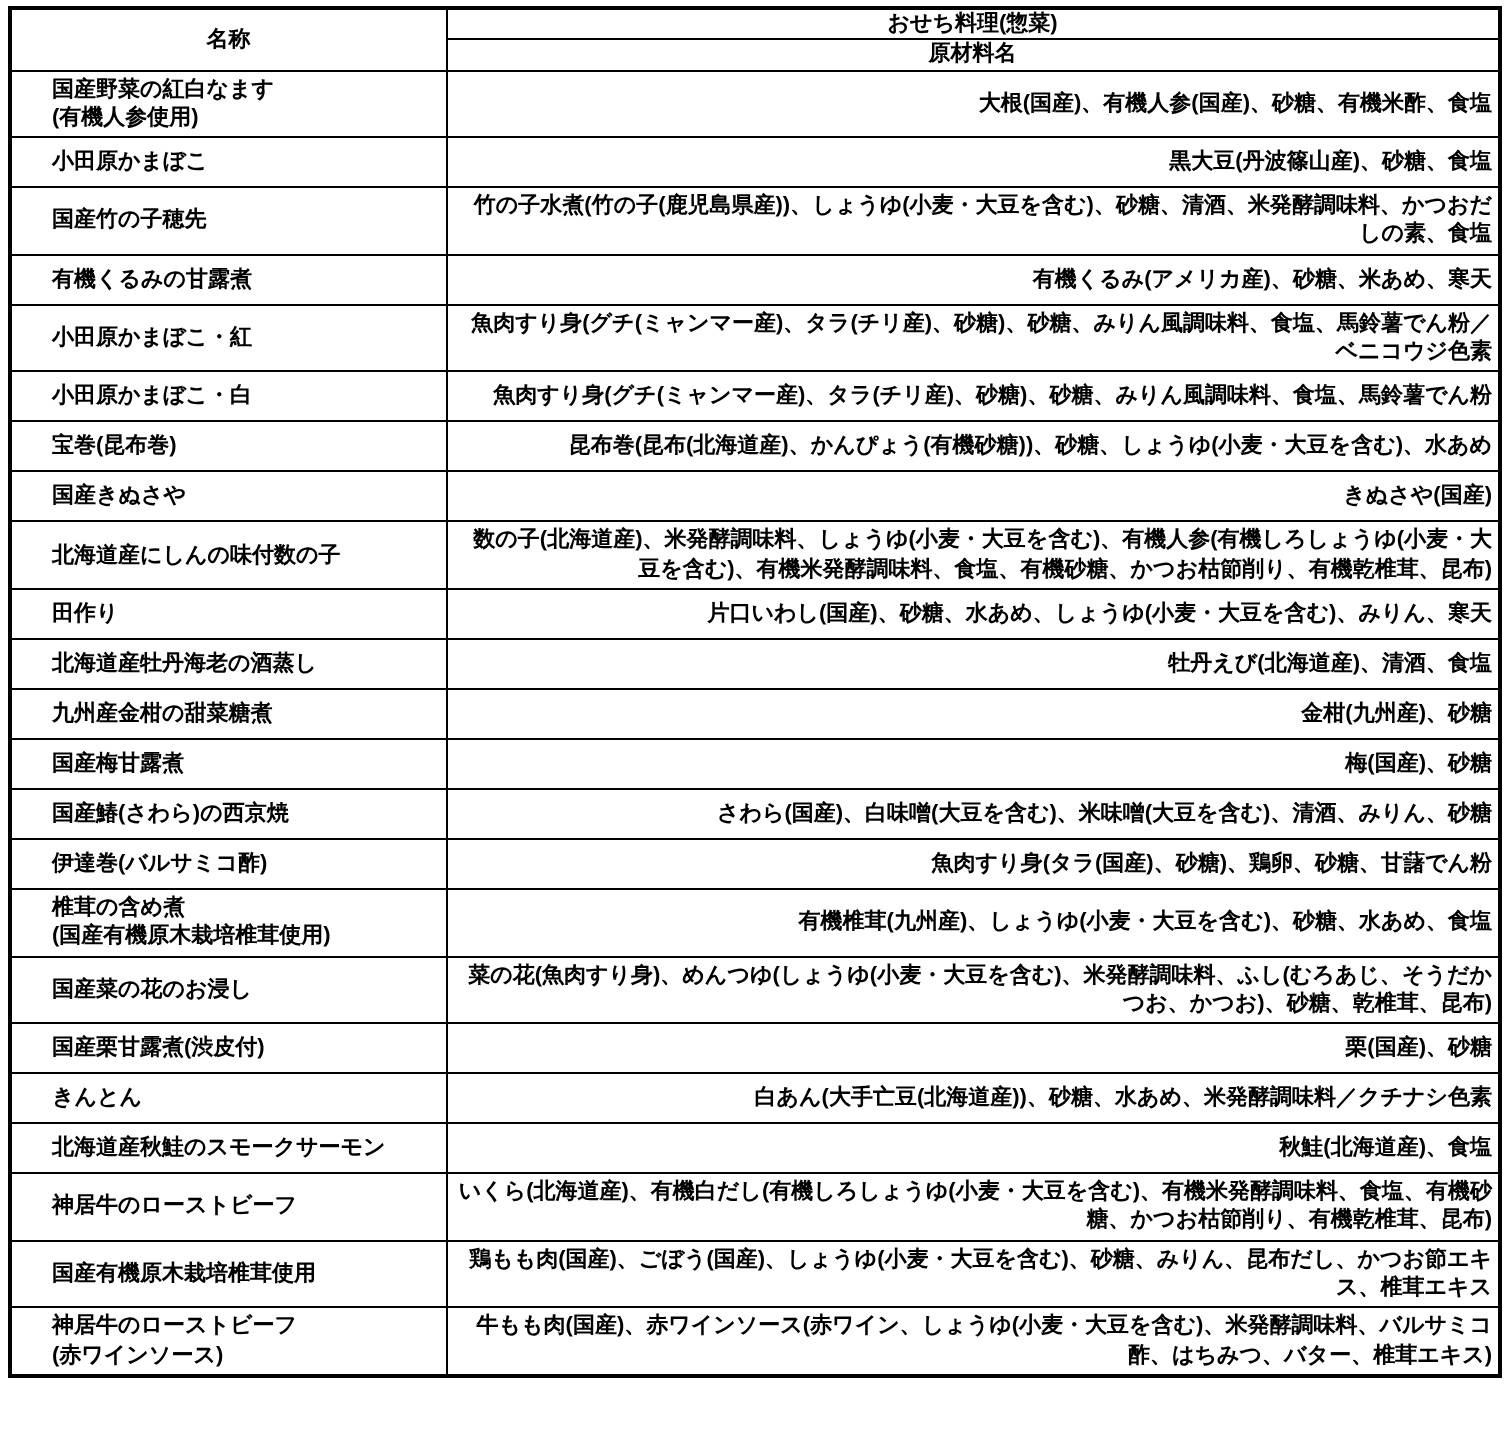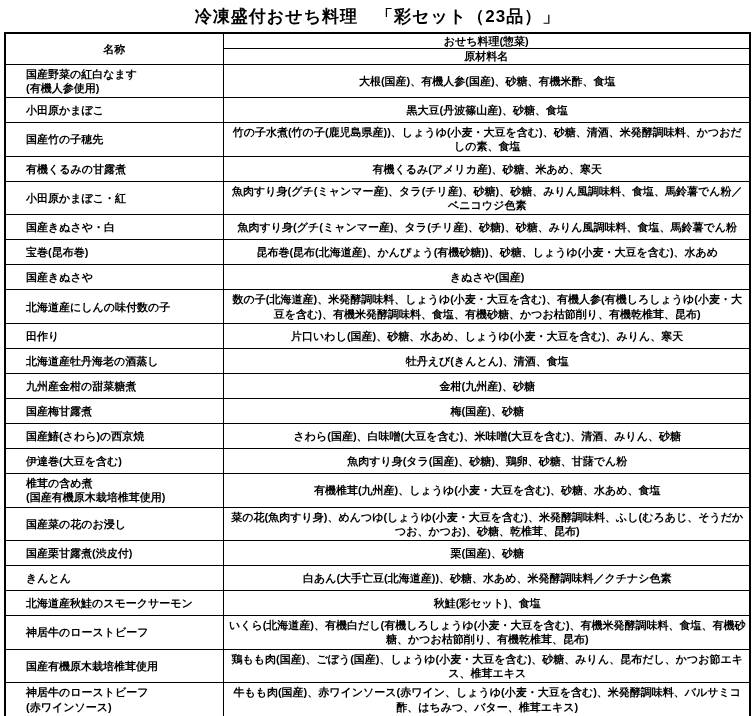--- a/index.html
+++ b/index.html
@@ -47,29 +47,28 @@
   td.name-cell {
     padding: 2px 3px 2px 20px;
     vertical-align: middle;
     text-align: left;
     white-space: pre-line;
     height: 25px;
   }
   td.ing-cell {
     padding: 2px 3px 2px 5px;
     vertical-align: middle;
-    text-align: center;
+    text-align: right;
     height: 25px;
   }
 </style>
 </head>
 <body>
 
 <div class="page">
-  <h1 class="doc-title">冷凍盛付おせち料理　「彩セット（23品）」</h1>
 
   <table class="ingredients">
     <colgroup>
       <col class="name-col">
       <col>
     </colgroup>
     <thead>
       <tr>
         <th rowspan="2">名称</th>
         <th>おせち料理(惣菜)</th>
@@ -99,21 +98,21 @@
     <td class="name-cell">有機くるみの甘露煮</td>
     <td class="ing-cell">有機くるみ(アメリカ産)、砂糖、米あめ、寒天</td>
   </tr>
 
   <tr>
     <td class="name-cell">小田原かまぼこ・紅</td>
     <td class="ing-cell">魚肉すり身(グチ(ミャンマー産)、タラ(チリ産)、砂糖)、砂糖、みりん風調味料、食塩、馬鈴薯でん粉／ベニコウジ色素</td>
   </tr>
 
   <tr>
-    <td class="name-cell">国産きぬさや・白</td>
+    <td class="name-cell">小田原かまぼこ・白</td>
     <td class="ing-cell">魚肉すり身(グチ(ミャンマー産)、タラ(チリ産)、砂糖)、砂糖、みりん風調味料、食塩、馬鈴薯でん粉</td>
   </tr>
 
   <tr>
     <td class="name-cell">宝巻(昆布巻)</td>
     <td class="ing-cell">昆布巻(昆布(北海道産)、かんぴょう(有機砂糖))、砂糖、しょうゆ(小麦・大豆を含む)、水あめ</td>
   </tr>
 
   <tr>
     <td class="name-cell">国産きぬさや</td>
@@ -125,40 +124,40 @@
     <td class="ing-cell">数の子(北海道産)、米発酵調味料、しょうゆ(小麦・大豆を含む)、有機人参(有機しろしょうゆ(小麦・大豆を含む)、有機米発酵調味料、食塩、有機砂糖、かつお枯節削り、有機乾椎茸、昆布)</td>
   </tr>
 
   <tr>
     <td class="name-cell">田作り</td>
     <td class="ing-cell">片口いわし(国産)、砂糖、水あめ、しょうゆ(小麦・大豆を含む)、みりん、寒天</td>
   </tr>
 
   <tr>
     <td class="name-cell">北海道産牡丹海老の酒蒸し</td>
-    <td class="ing-cell">牡丹えび(きんとん)、清酒、食塩</td>
+    <td class="ing-cell">牡丹えび(北海道産)、清酒、食塩</td>
   </tr>
 
   <tr>
     <td class="name-cell">九州産金柑の甜菜糖煮</td>
     <td class="ing-cell">金柑(九州産)、砂糖</td>
   </tr>
 
   <tr>
     <td class="name-cell">国産梅甘露煮</td>
     <td class="ing-cell">梅(国産)、砂糖</td>
   </tr>
 
   <tr>
     <td class="name-cell">国産鰆(さわら)の西京焼</td>
     <td class="ing-cell">さわら(国産)、白味噌(大豆を含む)、米味噌(大豆を含む)、清酒、みりん、砂糖</td>
   </tr>
 
   <tr>
-    <td class="name-cell">伊達巻(大豆を含む)</td>
+    <td class="name-cell">伊達巻(バルサミコ酢)</td>
     <td class="ing-cell">魚肉すり身(タラ(国産)、砂糖)、鶏卵、砂糖、甘藷でん粉</td>
   </tr>
 
   <tr>
     <td class="name-cell">椎茸の含め煮
 (国産有機原木栽培椎茸使用)</td>
     <td class="ing-cell">有機椎茸(九州産)、しょうゆ(小麦・大豆を含む)、砂糖、水あめ、食塩</td>
   </tr>
 
   <tr>
@@ -171,21 +170,21 @@
     <td class="ing-cell">栗(国産)、砂糖</td>
   </tr>
 
   <tr>
     <td class="name-cell">きんとん</td>
     <td class="ing-cell">白あん(大手亡豆(北海道産))、砂糖、水あめ、米発酵調味料／クチナシ色素</td>
   </tr>
 
   <tr>
     <td class="name-cell">北海道産秋鮭のスモークサーモン</td>
-    <td class="ing-cell">秋鮭(彩セット)、食塩</td>
+    <td class="ing-cell">秋鮭(北海道産)、食塩</td>
   </tr>
 
   <tr>
     <td class="name-cell">神居牛のローストビーフ</td>
     <td class="ing-cell">いくら(北海道産)、有機白だし(有機しろしょうゆ(小麦・大豆を含む)、有機米発酵調味料、食塩、有機砂糖、かつお枯節削り、有機乾椎茸、昆布)</td>
   </tr>
 
   <tr>
     <td class="name-cell">国産有機原木栽培椎茸使用</td>
     <td class="ing-cell">鶏もも肉(国産)、ごぼう(国産)、しょうゆ(小麦・大豆を含む)、砂糖、みりん、昆布だし、かつお節エキス、椎茸エキス</td>

